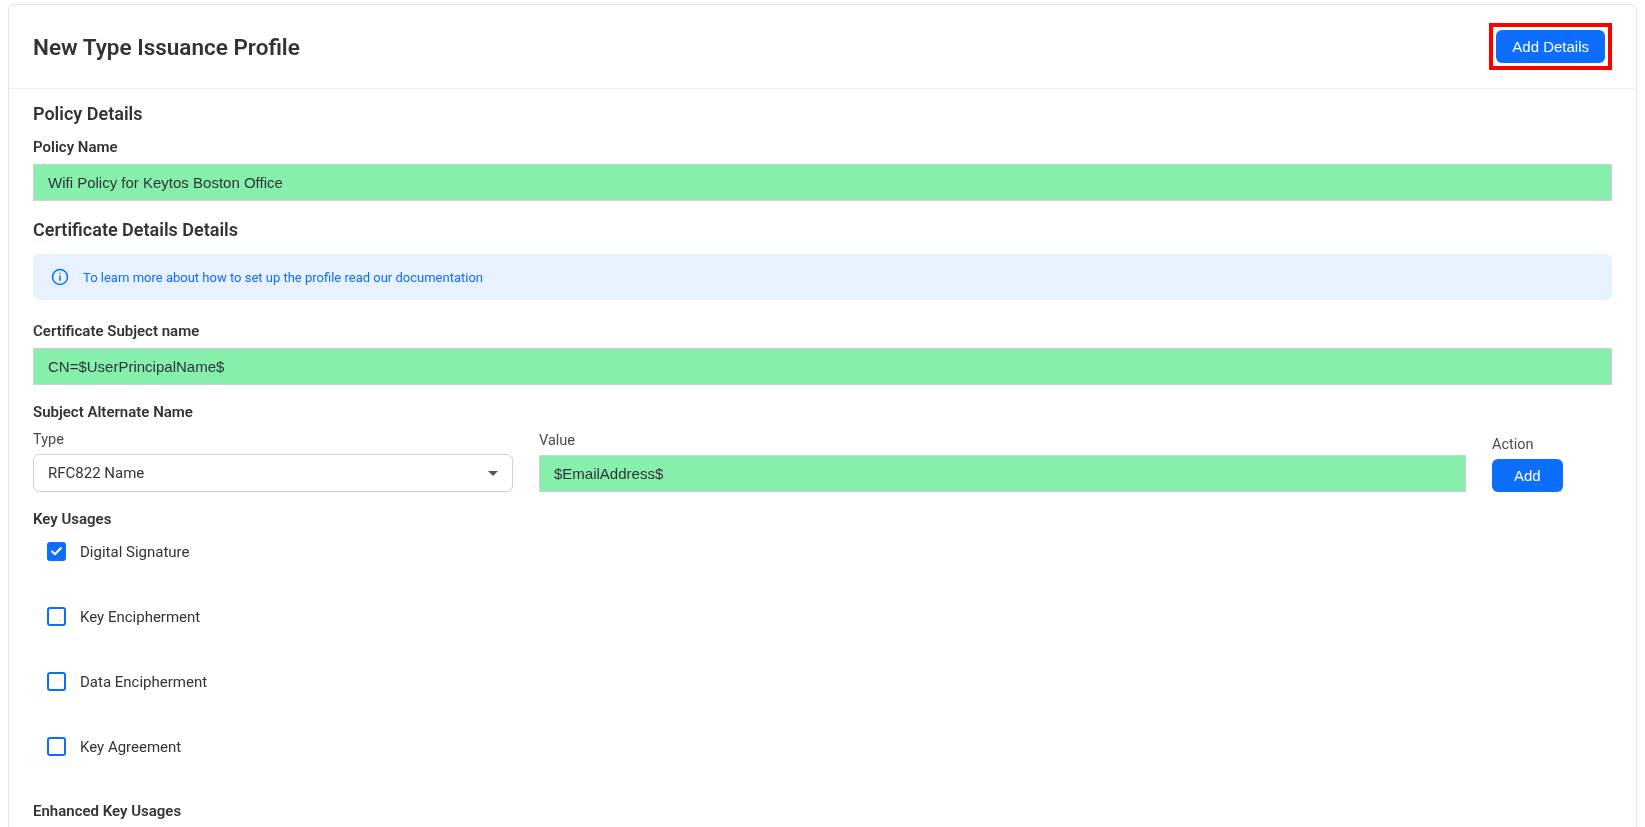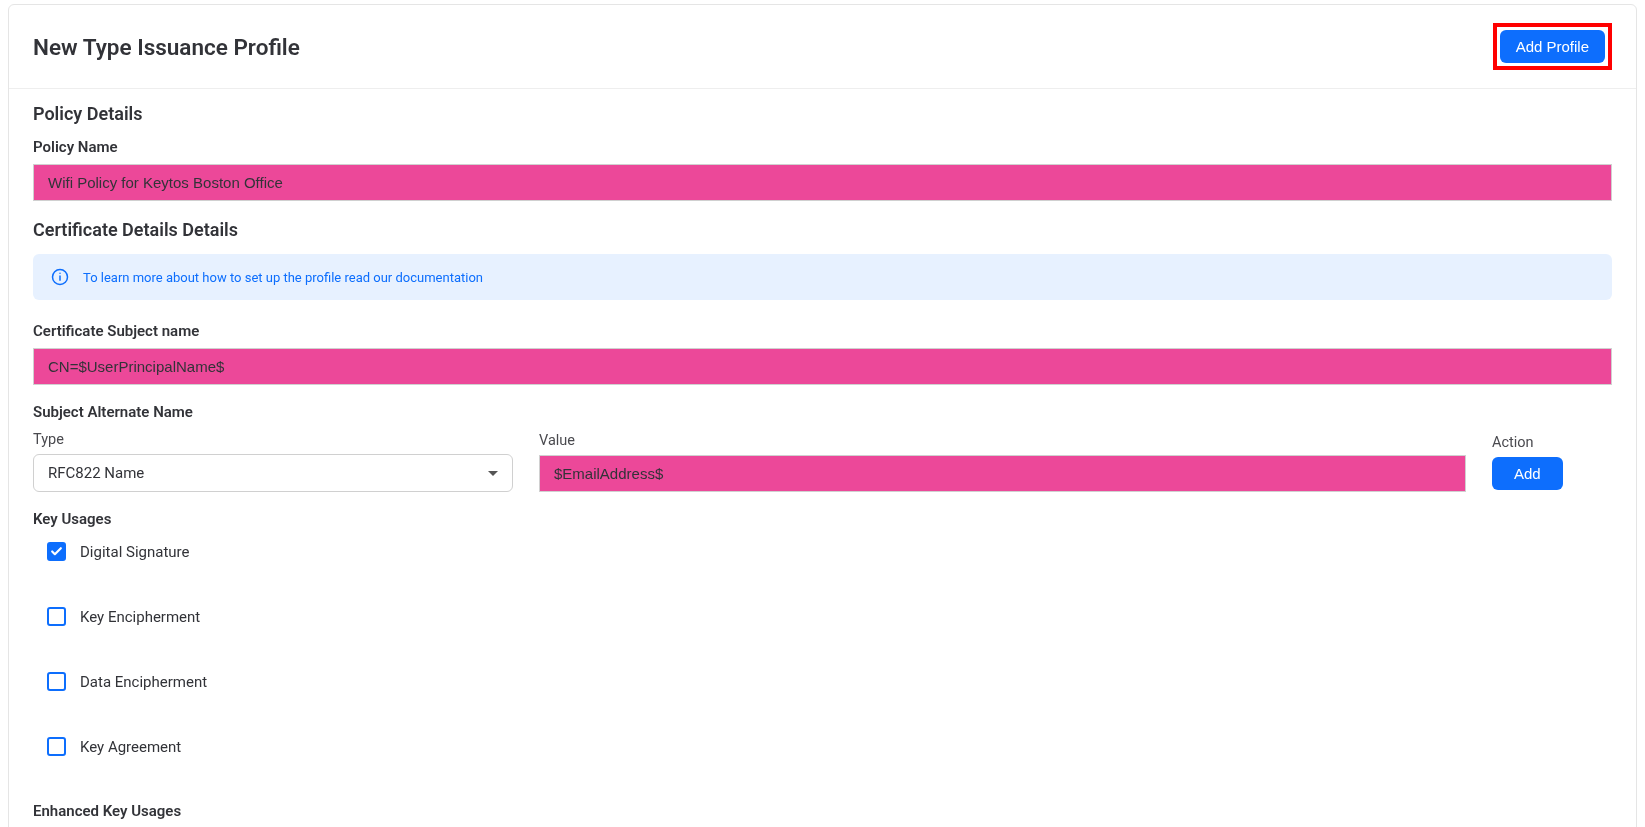--- a/index.html
+++ b/index.html
@@ -67,21 +67,21 @@
       margin-bottom: 6px;
       display: block;
     }
     .form-control {
       width: 100%;
       padding: 9px 14px;
       font-size: 15px;
       color: #323338;
       border: 1px solid #d0d0d0;
       border-radius: 0;
-      background: #ec4899;
+      background: #86efac;
       outline: none;
     }
     .form-select {
       width: 100%;
       padding: 9px 14px;
       font-size: 15px;
       color: #323338;
       border: 1px solid #d0d0d0;
       border-radius: 6px;
       background: #fff;
@@ -107,21 +107,21 @@
       height: 18px;
       flex-shrink: 0;
     }
     .info-text {
       color: #0d6efd;
       font-size: 13px;
     }
     .san-row {
       display: flex;
       gap: 26px;
-      align-items: center;
+      align-items: flex-end;
     }
     .san-col-type {
       flex: 0 0 480px;
     }
     .san-col-value {
       flex: 1;
     }
     .san-col-action {
       flex: 0 0 120px;
     }
@@ -177,21 +177,21 @@
     }
   </style>
 </head>
 <body>
 
 <div class="card">
 
   <div class="card-header">
     <h1 class="card-title">New Type Issuance Profile</h1>
     <span class="highlight-box">
-      <button class="btn-primary">Add Profile</button>
+      <button class="btn-primary">Add Details</button>
     </span>
   </div>
 
   <div class="card-body">
 
     <h2 class="section-title">Policy Details</h2>
 
     <div class="mb-section">
       <label class="field-label">Policy Name</label>
       <input type="text" class="form-control" value="Wifi Policy for Keytos Boston Office" style="">

